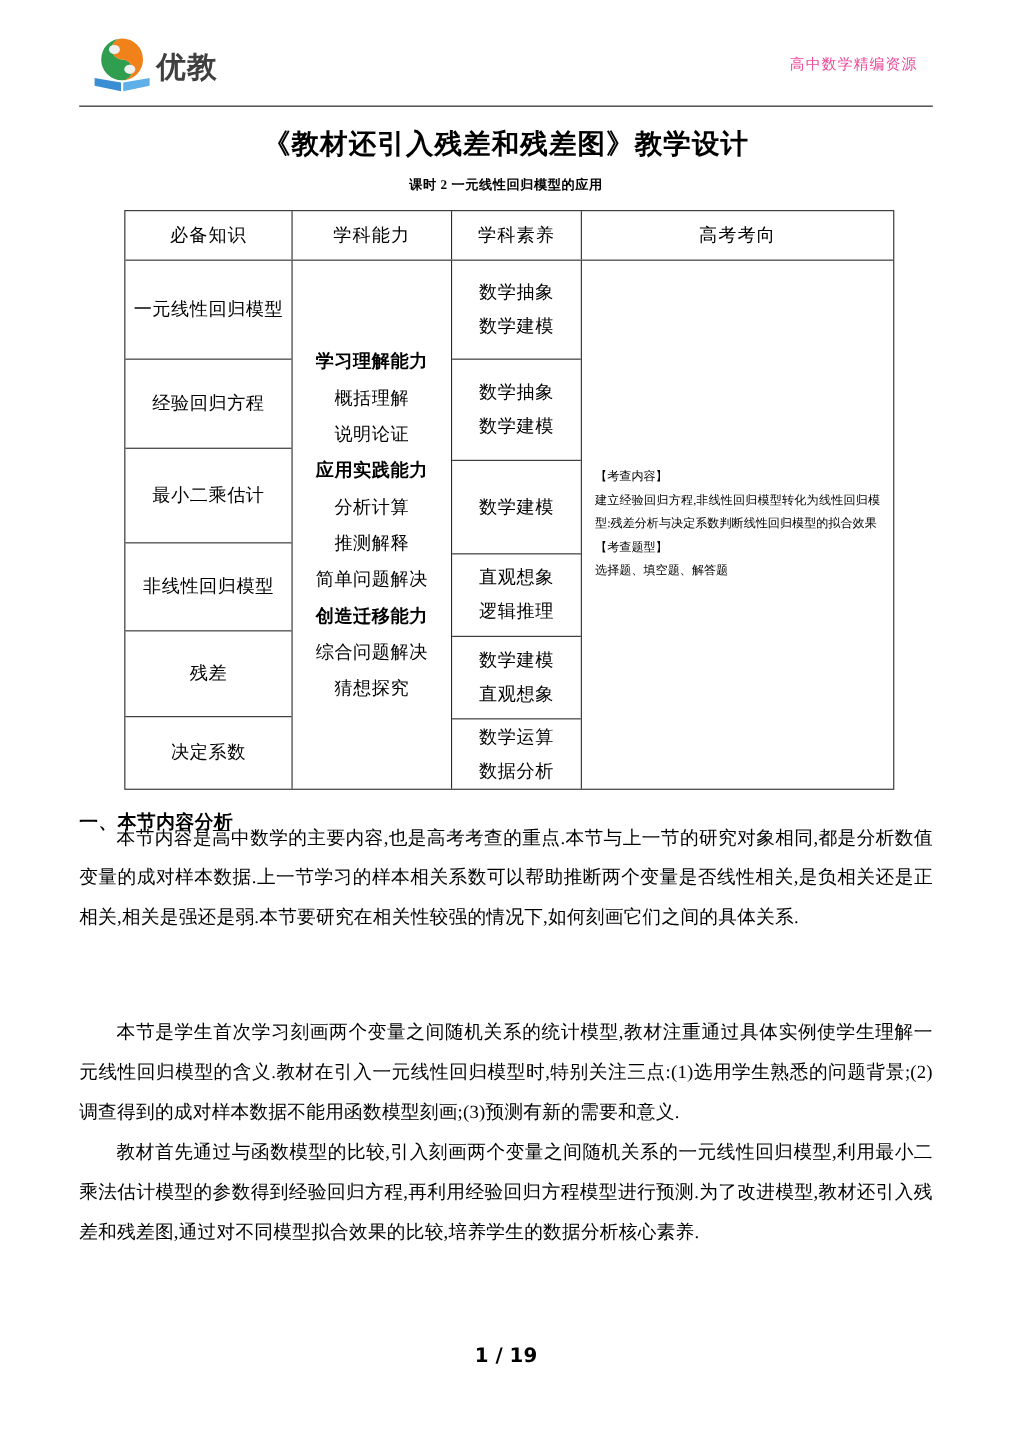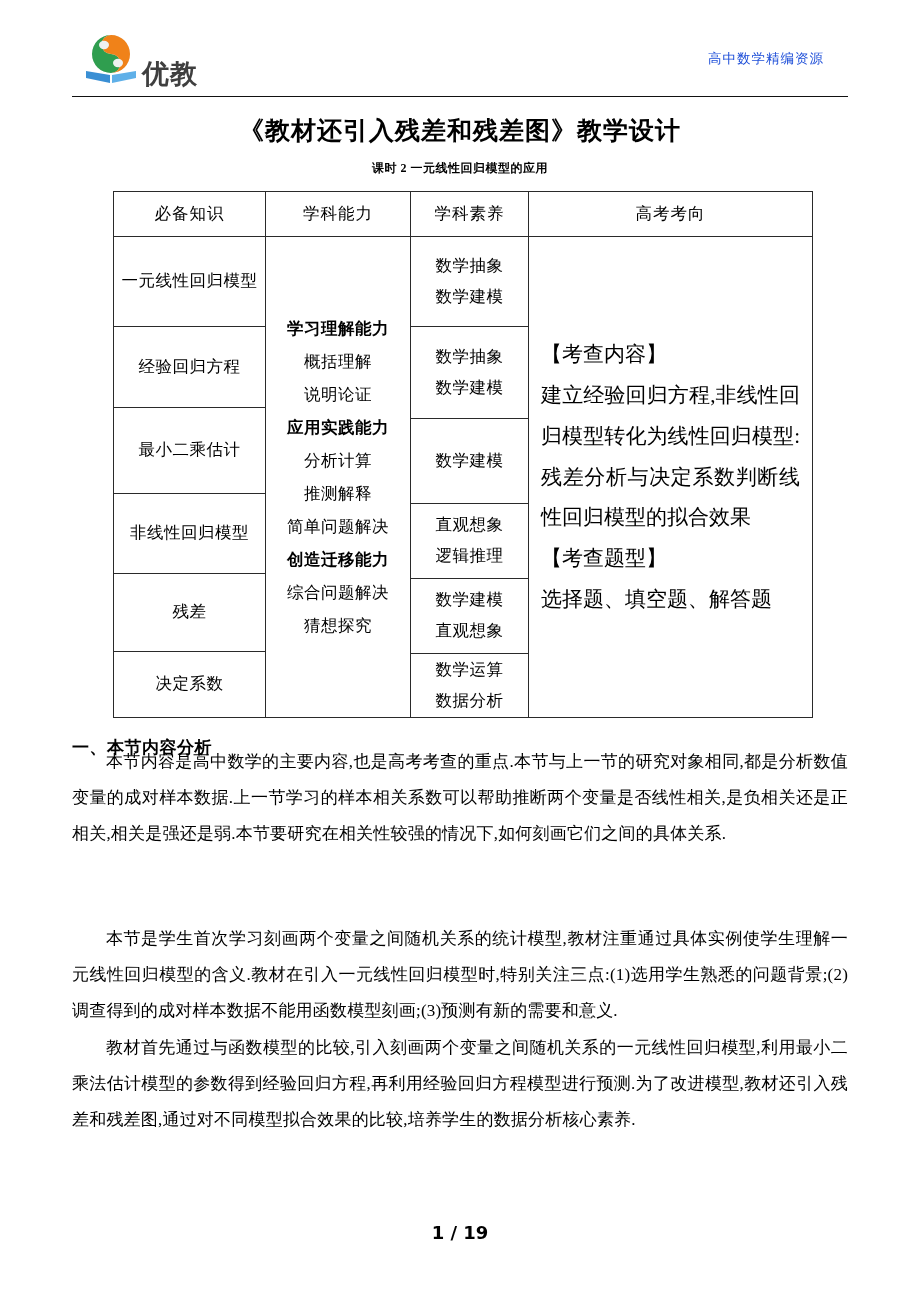--- a/index.html
+++ b/index.html
@@ -22,21 +22,21 @@
     left: 72px;
     top: 28px;
     width: 776px;
     height: 62px;
     display: flex;
     align-items: center;
     justify-content: space-between;
   }
   .brand {
     display: flex;
-    align-items: flex-end;
+    align-items: center;
     gap: 4px;
     margin-left: 12px;
   }
   .brand-mark {
     width: 54px;
     height: 52px;
     position: relative;
     flex: none;
   }
   .brand-text {
@@ -44,23 +44,23 @@
     font-size: 27px;
     font-weight: bold;
     color: #3f3f3f;
     letter-spacing: 1px;
     line-height: 1;
     position: relative;
     top: 2px;
   }
   .header-right {
     font-size: 13.5px;
-    color: #1d4ed8;
+    color: #ec4899;
     letter-spacing: 1px;
-    margin-right: 24px;
+    margin-right: 14px;
     white-space: nowrap;
     font-family: Liberation Serif, serif;
   }
   .header-rule {
     position: absolute;
     left: 72px;
     top: 96px;
     width: 776px;
     height: 0;
     border-top: 1.6px solid #111111;
@@ -158,21 +158,21 @@
   }
   .ability-cell .hd { font-weight: bold; }
 
   .exam-cell {
     box-sizing: border-box;
     height: 100%;
     display: flex;
     flex-direction: column;
     justify-content: center;
     padding: 0 12px;
-    font-size: 21px;
+    font-size: 11px;
     line-height: 1.95;
     text-align: left;
   }
   .exam-cell .blk-title { white-space: nowrap; }
   .exam-body { text-align: justify; text-justify: inter-ideograph; }
 
   
   .section-heading {
     position: absolute;
     left: 72px;

